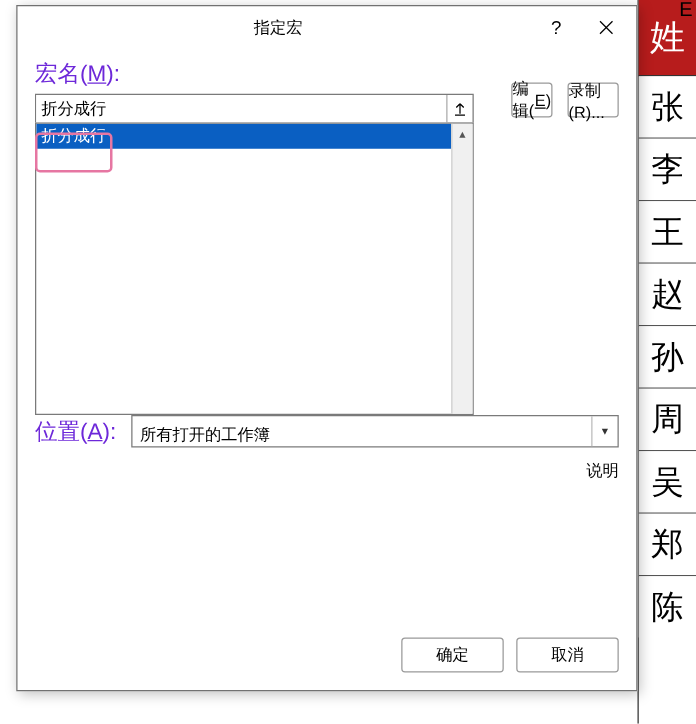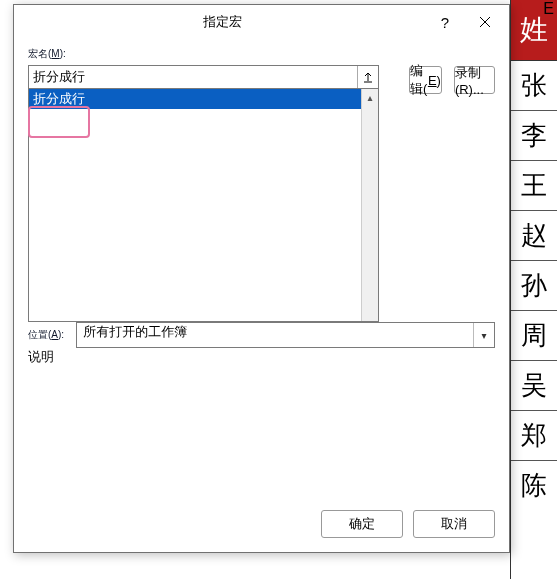--- a/index.html
+++ b/index.html
@@ -111,22 +111,22 @@
 
   .body {
     flex: 1;
     padding: 8px 14px 14px 14px;
     display: flex;
     flex-direction: column;
     position: relative;
   }
 
   .label {
-    font-size: 10px;
-    color: #0f172a;
+    font-size: 18px;
+    color: #6d28d9;
     margin-bottom: 4px;
   }
   .label u { text-decoration: underline; }
 
   .row-name {
     display: flex;
     gap: 30px;
   }
   .name-col {
     flex: 1;
@@ -231,41 +231,43 @@
   .row-loc {
     display: flex;
     align-items: center;
     gap: 12px;
   }
   .combo {
     flex: 1;
     border: 1px solid #7a7a7a;
     height: 24px;
     display: flex;
-    align-items: flex-start;
+    align-items: flex-end;
     background: #fff;
   }
   .combo .combo-val {
     flex: 1;
     padding: 0 6px;
     font-size: 13px;
   }
   .combo .combo-arrow {
     width: 20px;
     height: 100%;
     border-left: 1px solid #bbb;
     display: flex;
     align-items: center;
     justify-content: center;
     font-size: 10px;
     color: #333;
   }
 
   .desc-label {
-    font-size: 13px;
+    margin-top: 10px;
+    font-size: 13px;
+    text-align: right;
   }
 
   .footer {
     display: flex;
     justify-content: flex-end;
     gap: 10px;
     padding: 10px 14px 14px 11px;
   }
   .btn {
     width: 80px;

